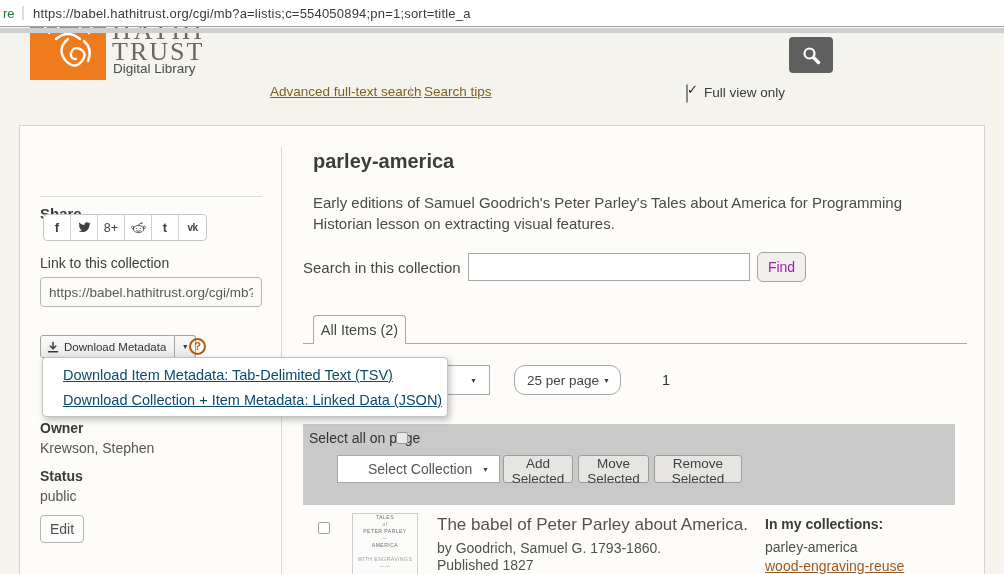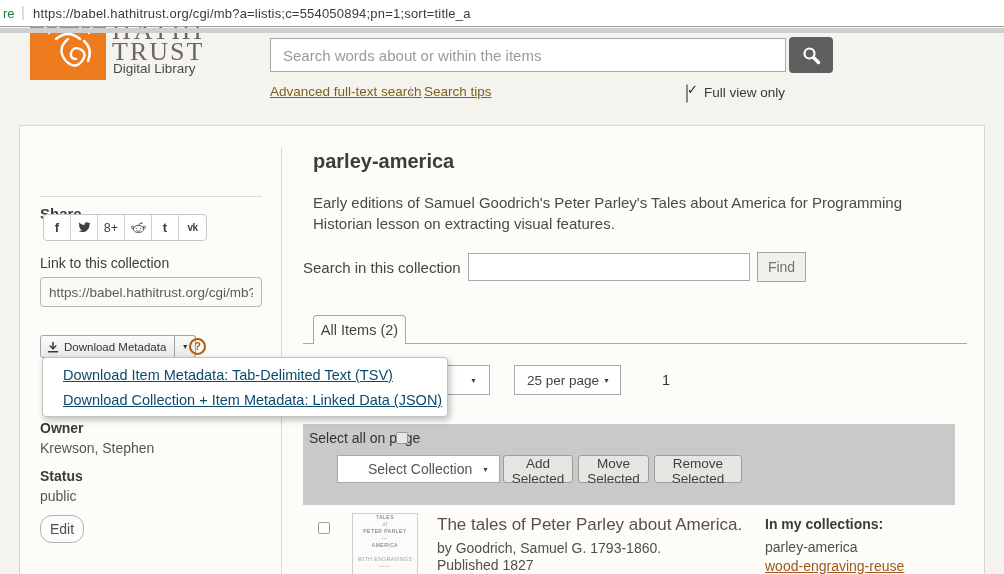--- a/index.html
+++ b/index.html
@@ -76,41 +76,41 @@
                 z-index:40; }
   .menu-item { position:absolute; left:20px; font-size:14.5px; color:#0c4a6e;
                text-decoration:underline; white-space:nowrap; cursor:pointer; }
   .mi-1 { top:9px; } .mi-2 { top:34px; }
 
   .side-h { font-size:14px; font-weight:bold; color:#3b3b3b; }
   .side-v { font-size:14px; color:#555; }
   .owner-h { left:40px; top:420px; } .owner-v { left:40px; top:440px; }
   .status-h { left:40px; top:468px; } .status-v { left:40px; top:488px; }
   .edit-btn { left:40px; top:515px; width:44px; height:28px; background:#fcfcfb;
-              border:1px solid #b3b3b3; border-radius:12px; font-size:14px; color:#4f4f4f; cursor:pointer; }
+              border:1px solid #b3b3b3; border-radius:4px; font-size:14px; color:#4f4f4f; cursor:pointer; }
 
   
   .coll-title { left:313px; top:150px; font-size:20px; font-weight:bold; color:#3c3c3c; }
   .coll-desc { left:313px; top:192px; width:620px; font-size:15px; line-height:21px; color:#4a4a4a; }
   .sic-label { left:303px; top:259px; font-size:15px; color:#454545; }
   .sic-input { left:468px; top:253px; width:282px; height:28px; border:1px solid #a8a8a8; background:#fff;
                font-size:14px; color:#444; padding:0 8px; }
   .find-btn { left:757px; top:252px; width:49px; height:30px; background:#f1f0ed;
-              border:1px solid #a3a3a3; border-radius:0; font-size:14px; color:#737373; cursor:pointer; }
+              border:1px solid #a3a3a3; border-radius:6px; font-size:14px; color:#a21caf; cursor:pointer; }
 
   .tab { left:313px; top:315px; width:93px; height:29px; background:#fdfcf8;
          border:1px solid #a8a8a8; border-bottom:none; border-radius:4px 4px 0 0;
          font-size:14.5px; color:#454545; text-align:center; line-height:28px; cursor:pointer; z-index:3; }
   .tabline { left:303px; top:343px; width:664px; height:1px; background:#a8a8a8; }
 
   .sel { background:#fff; border:1px solid #a8a8a8; display:flex; align-items:center;
          font-size:13.5px; color:#444; cursor:pointer; }
   .sel .caret { margin-left:auto; font-size:7px; color:#3f3f3f; }
   .sort-sel { left:418px; top:365px; width:72px; height:30px; padding:0 12px; z-index:5; }
-  .pp-sel { left:514px; top:365px; width:107px; height:30px; padding:0 10px 0 12px; z-index:5; }
+  .pp-sel { left:514px; top:365px; width:107px; height:30px; padding:0 10px 0 12px; z-index:5;border-radius:11px; }
   .pagenum { left:662px; top:372px; font-size:14.5px; color:#333; }
 
   .graybar { left:303px; top:424px; width:652px; height:81px; background:#c9c9c9; }
   .selall-label { left:309px; top:430px; font-size:14px; color:#333; }
   .selall-cb { left:396px; top:432px; width:12px; height:12px; background:#e8e8e8;
                border:1px solid #9a9a9a; border-radius:2px; cursor:pointer; }
   .sc-sel { left:337px; top:455px; width:163px; height:28px; padding:0 10px 0 30px; font-size:14px; color:#555; }
   .gb-btn { top:455px; height:28px; background:#e6e5e2; border:1px solid #9c9c9c; border-radius:3px;
             font-size:13.5px; color:#3f3f3f; cursor:pointer; }
   .add-btn { left:503px; width:70px; }
@@ -151,21 +151,20 @@
         <path d="M26 34 q12 -10 24 0"></path>
         <path d="M38 34 q-12 10 -2 22 q9 9 16 0 q6 -8 -2 -12 q-7 -3 -9 4 q-1 6 5 6"></path>
         <path d="M54 36 q9 8 4 20"></path>
       </g>
     </svg>
   </div>
   <div class="abs logo-word1">HATHI</div>
   <div class="abs logo-word2">TRUST</div>
   <div class="abs logo-tagline">Digital Library</div>
 
-  <input class="abs big-search" placeholder="Search words about or within the items" style="">
   <button class="abs search-btn">
     <svg width="19" height="19" viewBox="0 0 19 19">
       <circle cx="7.5" cy="7.5" r="5" stroke="#fff" stroke-width="2.2" fill="none"></circle>
       <line x1="11.3" y1="11.3" x2="16.5" y2="16.5" stroke="#fff" stroke-width="3.4" stroke-linecap="round"></line>
     </svg>
   </button>
   <span class="abs hdr-link adv-link">Advanced full-text search</span>
   <span class="abs hdr-link-div">|</span>
   <span class="abs hdr-link tips-link">Search tips</span>
   <span class="abs cb fullview-cb">
@@ -283,21 +282,21 @@
     <span class="pad"></span>
     <span class="tl strong">TALES</span>
     <span class="tl">of</span>
     <span class="tl strong">PETER PARLEY</span>
     <span class="tl">—</span>
     <span class="tl strong">AMERICA</span>
     <span class="tl">·</span>
     <span class="tl">WITH ENGRAVINGS</span>
     <span class="tl">——</span>
   </div>
-  <span class="abs item-title">The tales of Peter Parley about America.</span>
+  <span class="abs item-title">The babel of Peter Parley about America.</span>
   <span class="abs item-author">by Goodrich, Samuel G. 1793-1860.</span>
   <span class="abs item-pub">Published 1827</span>
   <span class="abs incol-h">In my collections:</span>
   <span class="abs incol-1">parley-america</span>
   <span class="abs incol-2">wood-engraving-reuse</span>
 
   
   <div class="abs chrome">
     <span class="abs secure-label">re</span>
     <span class="abs url-divider">|</span>

